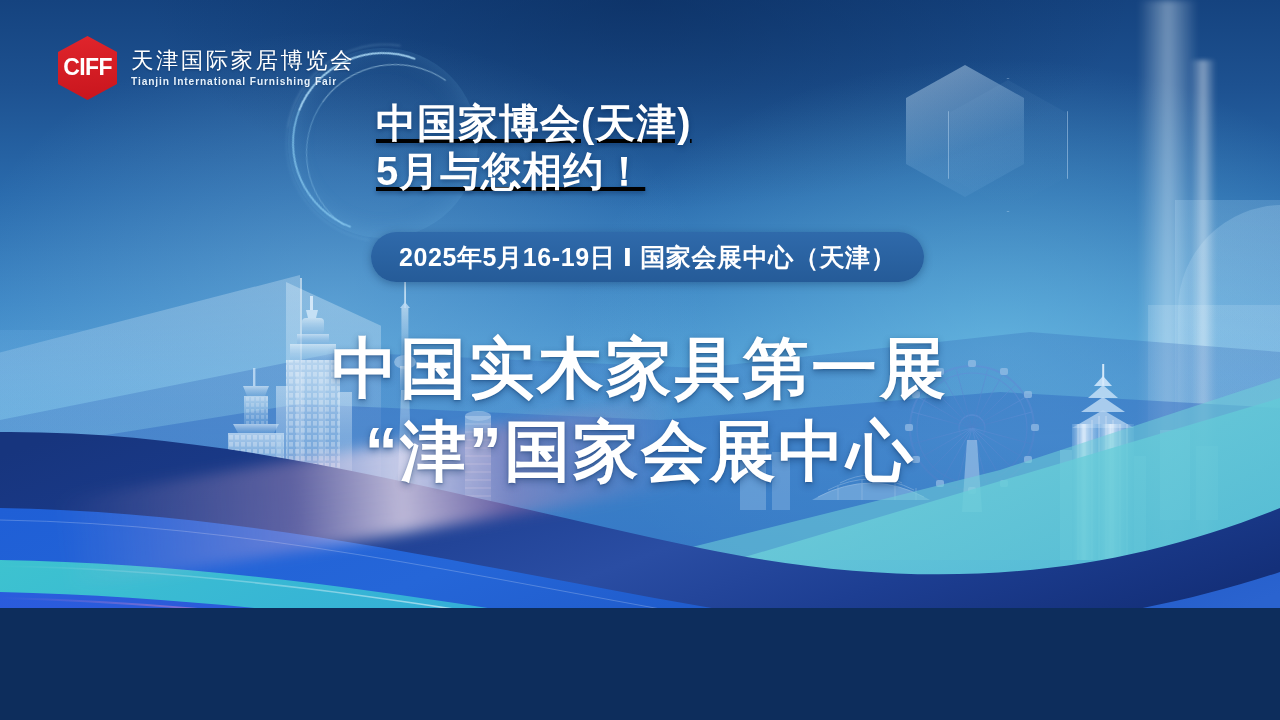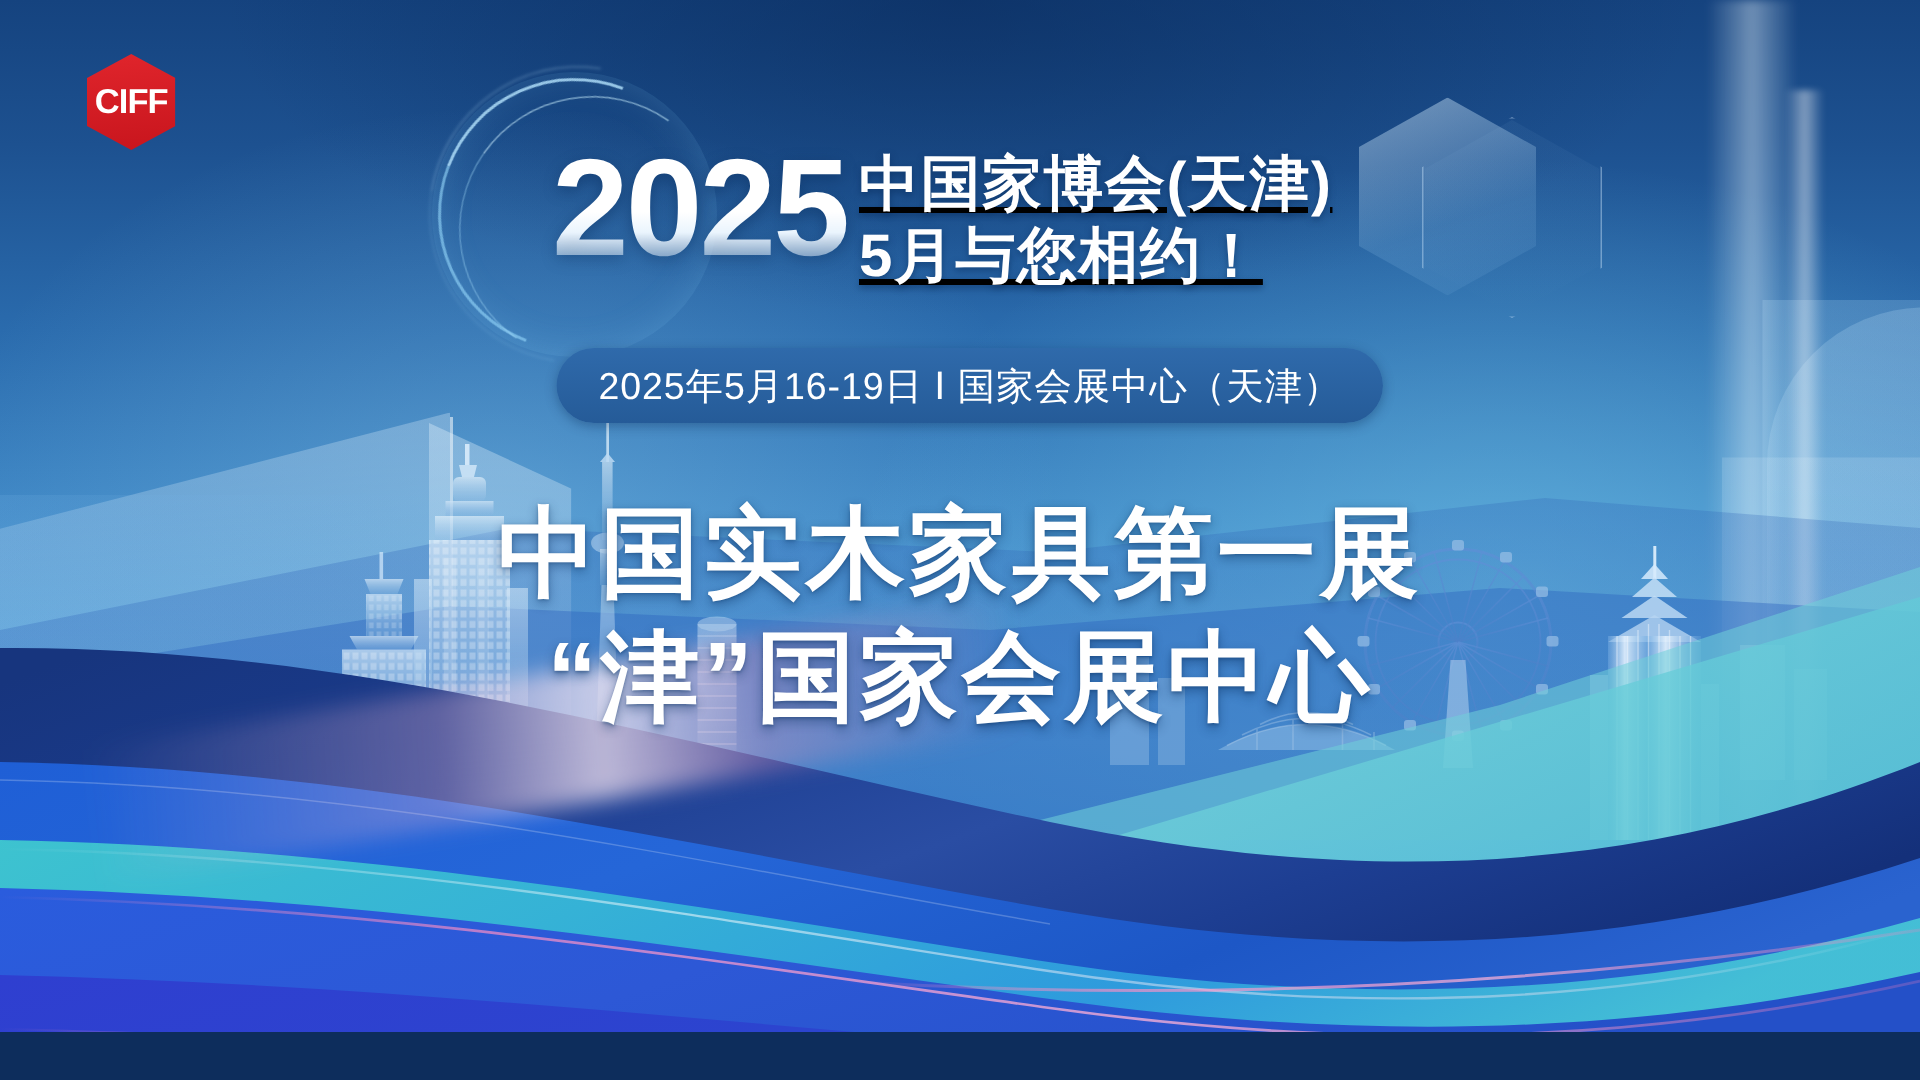--- a/index.html
+++ b/index.html
@@ -1,20 +1,20 @@
 <!DOCTYPE html>
 <html><head>
 <meta charset="utf-8">
 <style>
   html,body{margin:0;padding:0;background:#0d2d5c;}
   body{font-family:"Liberation Sans","DejaVu Sans",sans-serif;}
 
   .poster{
     position:relative;
-    width:1280px;height:688px;
+    width:1280px;height:608px;
     overflow:hidden;
     background:linear-gradient(180deg,#15437f 0%,#1d5190 14%,#2a6bad 32%,#3f88c6 50%,#4f9bd4 62%,#56a6da 72%,#4a9ed6 82%,#3f93d2 100%);
   }
 
   
   .sky-glow{
     position:absolute;inset:0;
     background:
       radial-gradient(ellipse 620px 420px at 78% 58%, rgba(120,205,235,.50), rgba(120,205,235,0) 70%),
       radial-gradient(ellipse 520px 380px at 26% 50%, rgba(150,210,240,.30), rgba(150,210,240,0) 72%),
@@ -161,21 +161,21 @@
   
   .pill{
     position:absolute;left:371px;top:232px;
     height:50px;padding:0 28px;
     display:flex;align-items:center;
     background:linear-gradient(180deg,#2f6aab,#255b98);
     border-radius:25px;
     box-shadow:0 2px 8px rgba(6,35,78,.35);
   }
   .pill-text{
-    color:#ffffff;font-size:25px;font-weight:400;letter-spacing:.6px;white-space:nowrap;
+    color:#ffffff;font-size:25px;font-weight:700;letter-spacing:.6px;white-space:nowrap;
   }
 
   
   .slogan{
     position:absolute;left:0;top:298px;width:1280px;
     display:flex;flex-direction:column;align-items:center;gap:6px;margin-top:32px;
   }
   .slogan-line{
     color:#ffffff;font-weight:700;font-size:66px;line-height:1.17;letter-spacing:2.5px;
     text-shadow:0 3px 7px rgba(10,48,98,.45), 0 1px 2px rgba(10,48,98,.35);
@@ -489,24 +489,27 @@
     <path d="M560 654 C 780 668, 1020 660, 1280 620" fill="none" stroke="url(#pinkLine)" stroke-width="2" opacity=".75"></path>
     <path d="M0 520 C 250 524, 470 576, 700 616" fill="none" stroke="#ffffff" stroke-width="1" opacity=".22"></path>
   </svg>
 
   <div class="streak"></div>
 
   <div class="header">
     <div class="logo-hex">
       <span>CIFF</span>
     </div>
+    <div class="logo-text">
+      <div class="logo-cn">天津国际家居博览会</div>
+      <div class="logo-en">Tianjin International Furnishing Fair</div>
+    </div>
   </div>
 
   <div class="title-row">
-    <div class="year">2025</div>
     <div class="title-lines">
       <div class="t-line">中国家博会(天津)</div>
       <div class="t-line">5月与您相约！</div>
     </div>
   </div>
 
   <div class="pill">
     <span class="pill-text">2025年5月16-19日 Ⅰ 国家会展中心（天津）</span>
   </div>
 

